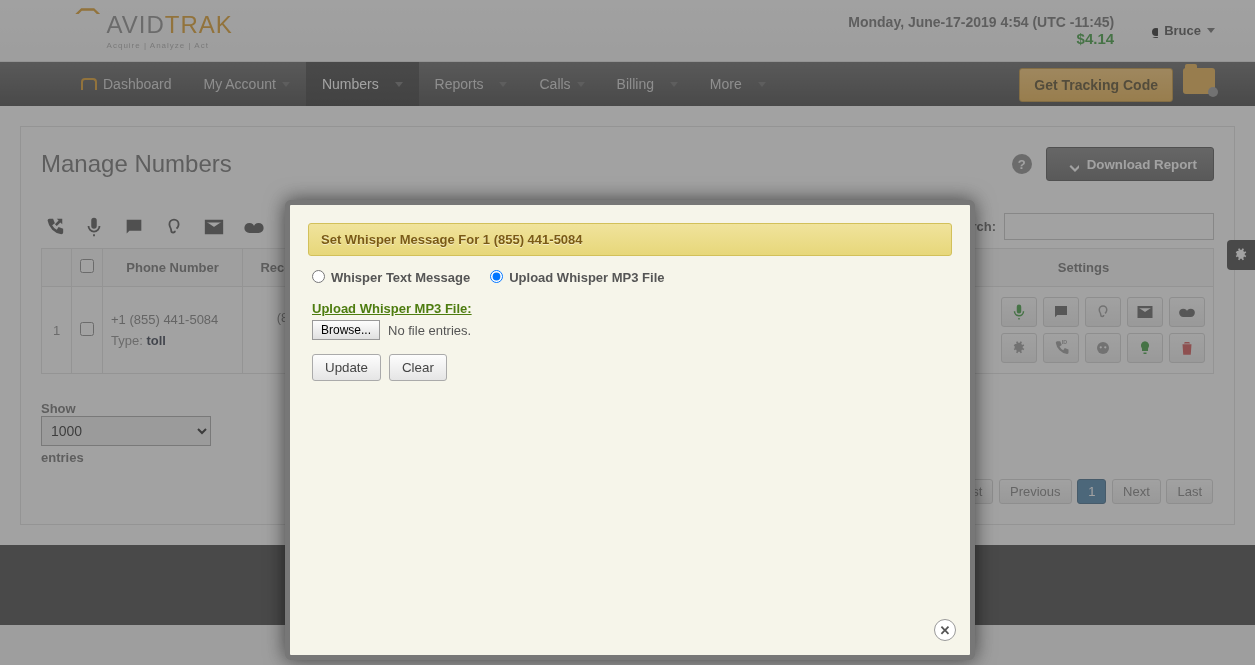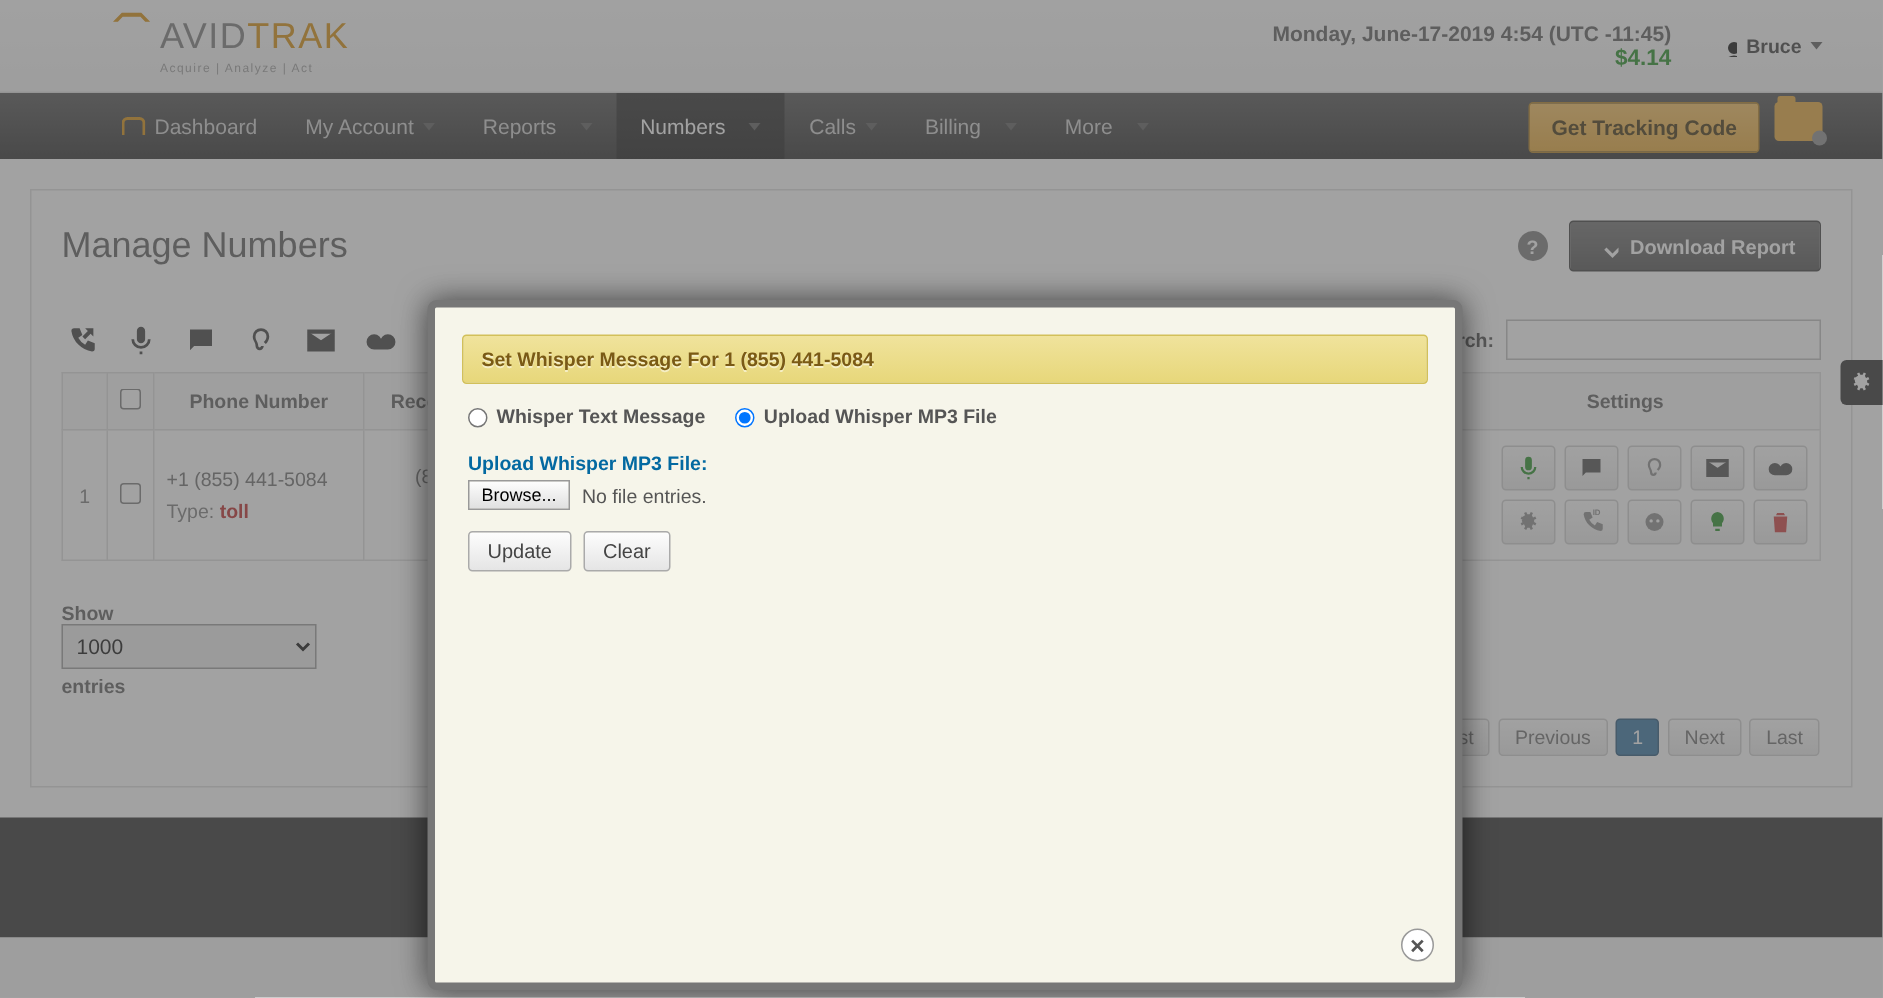--- a/index.html
+++ b/index.html
@@ -69,22 +69,22 @@
 
 .footer-dark { background: #222; height: 80px; }
 .footer-gray { background: #f4f4f4; height: 70px; }
 
 
 .backdrop { position: fixed; inset: 0; background: rgba(100,100,100,0.6); }
 .modal { position: fixed; left: 285px; top: 200px; width: 690px; height: 460px; background: #f6f5ea; border-radius: 6px; box-shadow: 0 0 20px rgba(0,0,0,0.6); border: 5px solid #777; padding: 18px; }
 .modal-title-bar { background: linear-gradient(#f0e39c,#e7d77a); border: 1px solid #d2c05a; padding: 8px 12px; color: #7a5a15; font-weight: bold; border-radius: 3px; text-shadow: 0 1px #fff8; }
 .modal-body { padding: 14px 4px; }
 .radio-row { display: flex; gap: 20px; margin-bottom: 16px; }
-.radio-row label { font-weight: bold; color: #555; display: flex; align-items: flex-end; gap: 6px; cursor: pointer; }
-.field-label { font-weight: bold; color: #0369a1; margin-bottom: 4px; }
+.radio-row label { font-weight: bold; color: #555; display: flex; align-items: flex-start; gap: 6px; cursor: pointer; }
+.field-label { font-weight: bold; color: #4d7c0f; margin-bottom: 4px; text-decoration: underline; }
 .file-row { display: flex; align-items: center; gap: 8px; margin-bottom: 14px; }
 .file-btn { background: linear-gradient(#fdfdfd,#e0e0e0); border: 1px solid #999; padding: 2px 8px; font-size: 12px; cursor: pointer; }
 .file-status { color: #555; font-size: 13px; }
 .modal-btns { display: flex; gap: 8px; }
 .modal-btns button { background: linear-gradient(#fdfdfd,#e5e5e5); border: 1px solid #aaa; padding: 5px 12px; border-radius: 3px; cursor: pointer; color: #444; }
 .modal-close { position: absolute; right: 14px; bottom: 14px; width: 22px; height: 22px; border: 1px solid #999; border-radius: 50%; background: #fff; display: flex; align-items: center; justify-content: center; cursor: pointer; color: #555; font-weight: bold; font-size: 13px; }
 
 
 .side-gear { position: fixed; right: 0; top: 240px; width: 28px; height: 30px; background: #222; border-radius: 4px 0 0 4px; display: flex; align-items: center; justify-content: center; cursor: pointer; }
 .side-gear svg { fill: #fff; width: 18px; height: 18px; }
@@ -171,22 +171,22 @@
 
 <div class="nav">
   <div class="nav-item">
       <span class="dash-icon"></span>
       <span>Dashboard</span>
     </div>
   <div class="nav-item">
       <span>My Account</span>
       <span class="caret"></span>
     </div>
+  <div class="nav-item active"><span>Numbers</span>&nbsp;<span class="caret"></span></div>
   <div class="nav-item"><span>Reports</span>&nbsp;<span class="caret"></span></div>
-  <div class="nav-item active"><span>Numbers</span>&nbsp;<span class="caret"></span></div>
   <div class="nav-item">
       <span>Calls</span>
       <span class="caret"></span>
     </div>
   <div class="nav-item"><span>Billing</span>&nbsp;<span class="caret"></span></div>
   <div class="nav-item"><span>More</span>&nbsp;<span class="caret"></span></div>
   <div class="nav-right">
     <button class="tracking-btn">Get Tracking Code</button>
     <span class="folder-icon"></span>
   </div>
@@ -278,21 +278,21 @@
         </tr>
       </thead>
       <tbody>
         <tr>
           <td style="text-align:center;color:#777">1</td>
           <td style="text-align:center"><input type="checkbox" class="chk" style=""></td>
           <td>
             <div style="color:#666">+1 (855) 441-5084</div>
             <div style="margin-top:6px">
               <span class="type-label">Type:</span>
-              <b style="color:#b91c1c">toll</b>
+              <b style="color:#0f172a">toll</b>
             </div>
           </td>
           <td style="text-align:center">
             <div style="color:#666">(855) 441-508</div>
             <div style="margin-top:6px"><svg width="16" height="16" fill="#666">
                   <use href="#i-edit"></use>
                 </svg></div>
           </td>
           <td></td>
           <td>

